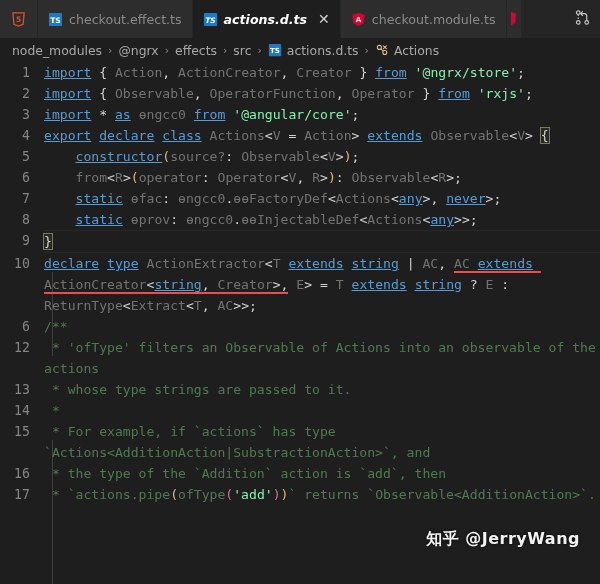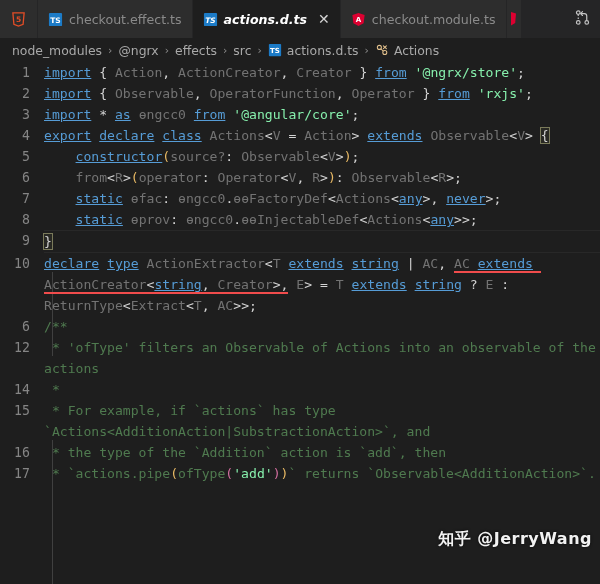--- a/index.html
+++ b/index.html
@@ -166,21 +166,21 @@
   .cmt-guide {
     position: absolute;
     left: 52px;
     width: 1px;
     background: #404040;
   }
 
   
   #watermark {
     position: absolute;
-    right: 8px;
+    right: 20px;
     bottom: 34px;
     color: #f2f2f2;
     font-size: 16px;
     font-weight: 600;
     letter-spacing: 0.5px;
     pointer-events: none;
     text-shadow: 0 0 3px rgba(0,0,0,0.8);
   }
 </style>
 </head>
@@ -353,20 +353,24 @@
   <div class="row">
     <div class="gutter">6</div>
     <div class="code cmt">/**</div>
   </div>
 
   <div class="row">
     <div class="gutter">12</div>
     <div class="code cmt"> * 'ofType' filters an Observable of Actions into an observable of the actions</div>
   </div>
 
+  <div class="row">
+    <div class="gutter">13</div>
+    <div class="code cmt"> * whose type strings are passed to it.</div>
+  </div>
 
   <div class="row">
     <div class="gutter">14</div>
     <div class="code cmt"> *</div>
   </div>
 
   <div class="row">
     <div class="gutter">15</div>
     <div class="code cmt"> * For example, if `actions` has type `Actions&lt;AdditionAction|SubstractionAction&gt;`, and</div>
   </div>

